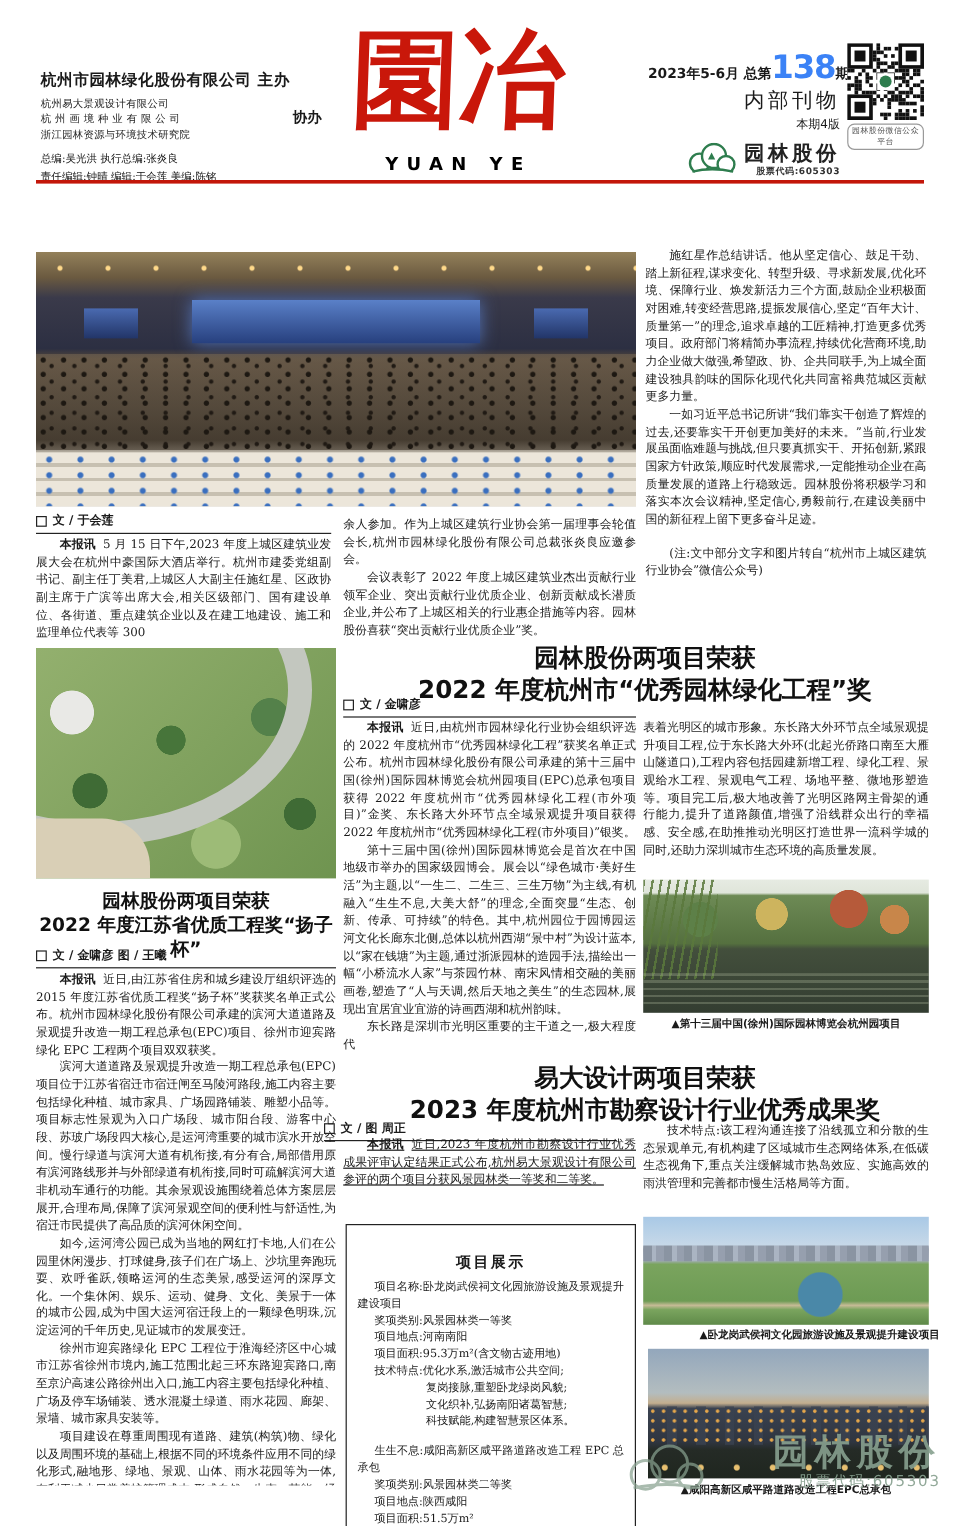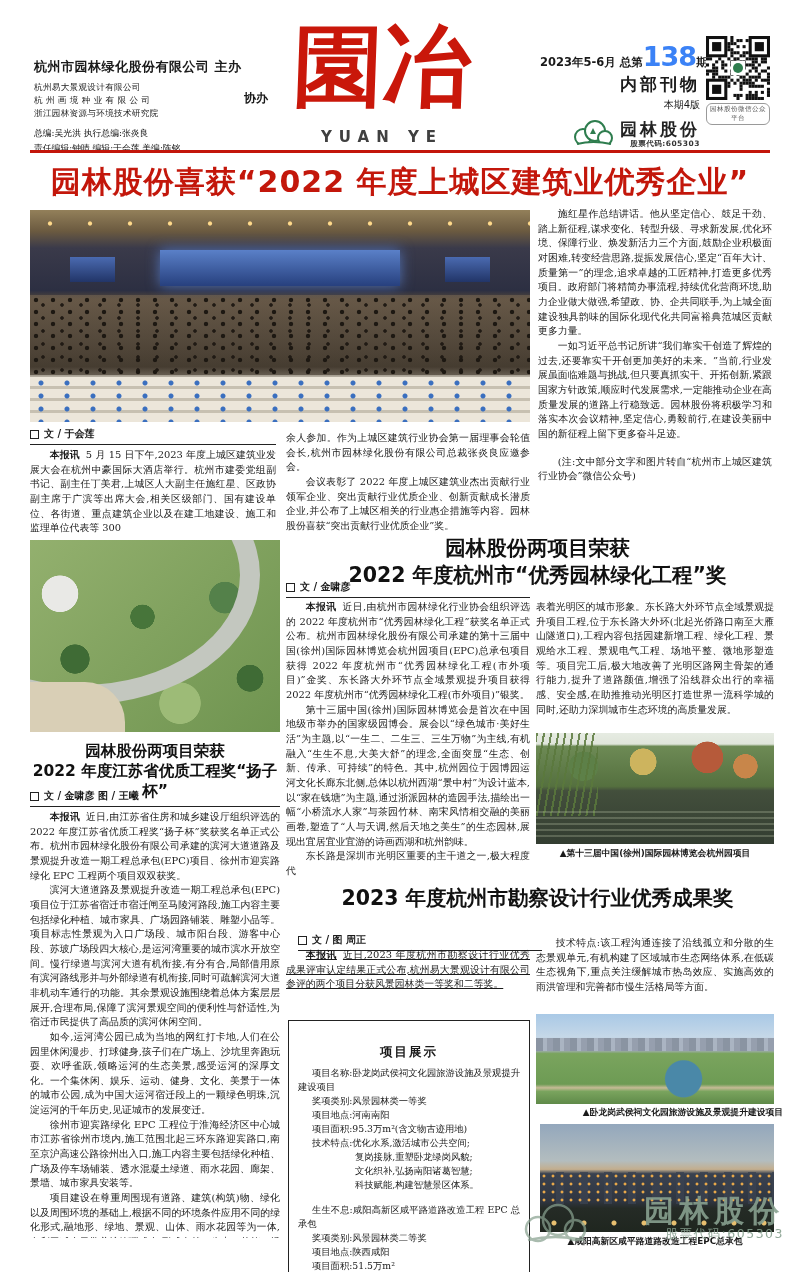--- a/index.html
+++ b/index.html
@@ -9,26 +9,26 @@
   .abs{position:absolute;}
   
   .org{font-family:"DejaVu Sans","Liberation Sans",sans-serif;font-weight:bold;font-size:13px;letter-spacing:.5px;}
   .coorg{margin-top:5px;position:relative;width:200px;}
   .coorg div{font-size:8.6px;line-height:1.5;color:#222;letter-spacing:.3px;}
   .colabel{position:absolute;right:-34px;top:9px;font-weight:bold;font-size:12px;
            font-family:"DejaVu Sans","Liberation Sans",sans-serif;}
   .eds{margin-top:6px;font-size:8.8px;line-height:1.7;color:#111;}
   .mast-title{font-family:"DejaVu Serif","Liberation Serif",serif;font-weight:bold;
               color:#c9170a;font-size:88px;line-height:1;text-align:center;transform:skewX(-2deg);}
-  .mast-pinyin{color:#404040;font-weight:bold;font-size:15px;letter-spacing:7px;text-align:center;
+  .mast-pinyin{color:#000000;font-weight:bold;font-size:15px;letter-spacing:7px;text-align:center;
                font-family:"DejaVu Sans","Liberation Sans",sans-serif;}
   .issue{text-align:right;font-family:"DejaVu Sans","Liberation Sans",sans-serif;}
   .issue-l1{font-weight:bold;font-size:11.5px;white-space:nowrap;}
   .issue-num{color:#3b82f6;font-size:27px;font-weight:bold;line-height:.8;letter-spacing:-1px;}
-  .issue-type{font-size:17px;letter-spacing:3px;margin-top:3px;font-weight:700;}
+  .issue-type{font-size:17px;letter-spacing:3px;margin-top:3px;font-weight:400;}
   .issue-ed{font-size:10px;margin-top:2px;}
   .brandrow{display:flex;align-items:center;justify-content:flex-end;margin-top:8px;gap:5px;}
   .brandname{font-weight:bold;font-size:17px;letter-spacing:3px;color:#222;line-height:1.1;}
   .brandcode{font-size:7.5px;letter-spacing:.5px;color:#333;font-weight:bold;}
   .qrcap{margin-top:3px;border:1px solid #9a9a9a;border-radius:6px;font-size:6.6px;color:#555;
          text-align:center;padding:1px 0;letter-spacing:.4px;
          font-family:"DejaVu Sans","Liberation Sans",sans-serif;}
   .redrule{background:#c3160a;height:3px;}
   
   .h1red{color:#c3170b;font-weight:bold;font-size:30px;text-align:center;letter-spacing:1px;
@@ -311,21 +311,20 @@
     <rect x="3.0476190476190474" y="45.71428571428572" width="15.238095238095237" height="15.238095238095237" fill="#fff"></rect>
     <rect x="6.095238095238095" y="48.761904761904766" width="9.142857142857142" height="9.142857142857142" fill="#111"></rect>
           <rect x="25" y="25" width="14" height="14" fill="#fff"></rect>
           <circle cx="32" cy="32" r="5" fill="#2e7d4e"></circle>
         </svg></div>
     <div class="qrcap">园林股份微信公众平台</div>
   </div>
 
   <div class="abs redrule" style="left:30px;top:150px;width:740px;"></div>
 
-  <div class="abs h1red" style="left:30px;top:162px;width:740px;">园林股份喜获“2022 年度上城区建筑业优秀企业”</div>
 
   <div class="abs photo ph1" style="left:30px;top:210px;width:500px;height:212px;">
     <div class="lights"></div>
     <div class="screen"></div>
     <div class="sidescreen" style="left:8%;"></div>
     <div class="sidescreen" style="right:8%;"></div>
     <div class="crowd"></div>
     <div class="tables"></div>
   </div>
 
@@ -353,21 +352,21 @@
   </div>
   <div class="abs hblack h-sm" style="left:30px;top:741px;width:250px;">
     <div>园林股份两项目荣获</div>
     <div>2022 年度江苏省优质工程奖“扬子杯”</div>
   </div>
   <div class="abs byline" style="left:30px;top:789px;width:250px;">
     <span class="sq"></span>
     <span>文 / 金啸彦   图 / 王曦</span>
   </div>
   <div class="abs body" style="left:30px;top:810px;width:250px;height:428px;overflow:hidden;">
-    <p class="ind"><b class="lead">本报讯</b><span>近日,由江苏省住房和城乡建设厅组织评选的 2022 年度江苏省优质工程奖“扬子杯”奖获奖名单正式公布。杭州市园林绿化股份有限公司承建的滨河大道道路及景观提升改造一期工程总承包(EPC)项目、徐州市迎宾路绿化 EPC 工程两个项目双双获奖。</span></p>
+    <p class="ind"><b class="lead">本报讯</b><span>近日,由江苏省住房和城乡建设厅组织评选的 2015 年度江苏省优质工程奖“扬子杯”奖获奖名单正式公布。杭州市园林绿化股份有限公司承建的滨河大道道路及景观提升改造一期工程总承包(EPC)项目、徐州市迎宾路绿化 EPC 工程两个项目双双获奖。</span></p>
     <p class="ind">滨河大道道路及景观提升改造一期工程总承包(EPC)项目位于江苏省宿迁市宿迁闸至马陵河路段,施工内容主要包括绿化种植、城市家具、广场园路铺装、雕塑小品等。项目标志性景观为入口广场段、城市阳台段、游客中心段、苏玻广场段四大核心,是运河湾重要的城市滨水开放空间。慢行绿道与滨河大道有机衔接,有分有合,局部借用原有滨河路线形并与外部绿道有机衔接,同时可疏解滨河大道非机动车通行的功能。其余景观设施围绕着总体方案层层展开,合理布局,保障了滨河景观空间的便利性与舒适性,为宿迁市民提供了高品质的滨河休闲空间。</p>
     <p class="ind">如今,运河湾公园已成为当地的网红打卡地,人们在公园里休闲漫步、打球健身,孩子们在广场上、沙坑里奔跑玩耍、欢呼雀跃,领略运河的生态美景,感受运河的深厚文化。一个集休闲、娱乐、运动、健身、文化、美景于一体的城市公园,成为中国大运河宿迁段上的一颗绿色明珠,沉淀运河的千年历史,见证城市的发展变迁。</p>
     <p class="ind">徐州市迎宾路绿化 EPC 工程位于淮海经济区中心城市江苏省徐州市境内,施工范围北起三环东路迎宾路口,南至京沪高速公路徐州出入口,施工内容主要包括绿化种植、广场及停车场铺装、透水混凝土绿道、雨水花园、廊架、景墙、城市家具安装等。</p>
     <p class="ind">项目建设在尊重周围现有道路、建筑(构筑)物、绿化以及周围环境的基础上,根据不同的环境条件应用不同的绿化形式,融地形、绿地、景观、山体、雨水花园等为一体,有利于减少日常养护管理成本,形成自然、生态、节能、经济的绿化景观。充分利用迎宾大道良好的生态基底,注重徐派园林的弘扬与发展,营造淮海经济区独特的城市特色。</p>
   </div>
 
   <div class="abs hblack h-lg" style="left:285px;top:535px;width:505px;">
     <div>园林股份两项目荣获</div>
     <div>2022 年度杭州市“优秀园林绿化工程”奖</div>
   </div>
@@ -383,23 +382,24 @@
   <div class="abs body" style="left:536px;top:600px;width:238px;">
     <p>表着光明区的城市形象。东长路大外环节点全域景观提升项目工程,位于东长路大外环(北起光侨路口南至大雁山隧道口),工程内容包括园建新增工程、绿化工程、景观给水工程、景观电气工程、场地平整、微地形塑造等。项目完工后,极大地改善了光明区路网主骨架的通行能力,提升了道路颜值,增强了沿线群众出行的幸福感、安全感,在助推推动光明区打造世界一流科学城的同时,还助力深圳城市生态环境的高质量发展。</p>
   </div>
   <div class="abs photo ph3" style="left:536px;top:733px;width:238px;height:111px;">
     <div class="willow"></div>
     <div class="refl"></div>
   </div>
   <div class="abs cap" style="left:536px;top:848px;width:238px;">▲第十三届中国(徐州)国际园林博览会杭州园项目</div>
 
   <div class="abs hblack h-lg" style="left:285px;top:885px;width:505px;">
+    <div>易大设计两项目荣获</div>
     <div>2023 年度杭州市勘察设计行业优秀成果奖</div>
   </div>
-  <div class="abs byline" style="left:298px;top:933px;width:244px;">
+  <div class="abs byline" style="left:270px;top:933px;width:244px;">
     <span class="sq"></span>
     <span>文 / 图  周正</span>
   </div>
   <div class="abs body" style="left:286px;top:948px;width:244px;text-decoration:underline;">
     <p class="ind"><b class="lead">本报讯</b><span>近日,2023 年度杭州市勘察设计行业优秀成果评审认定结果正式公布,杭州易大景观设计有限公司参评的两个项目分获风景园林类一等奖和二等奖。</span></p>
   </div>
 
   <div class="abs pbox" style="left:288px;top:1020px;width:222px;height:226px;">
     <h4>项目展示</h4>
     <p class="fi">项目名称:卧龙岗武侯祠文化园旅游设施及景观提升建设项目</p>

